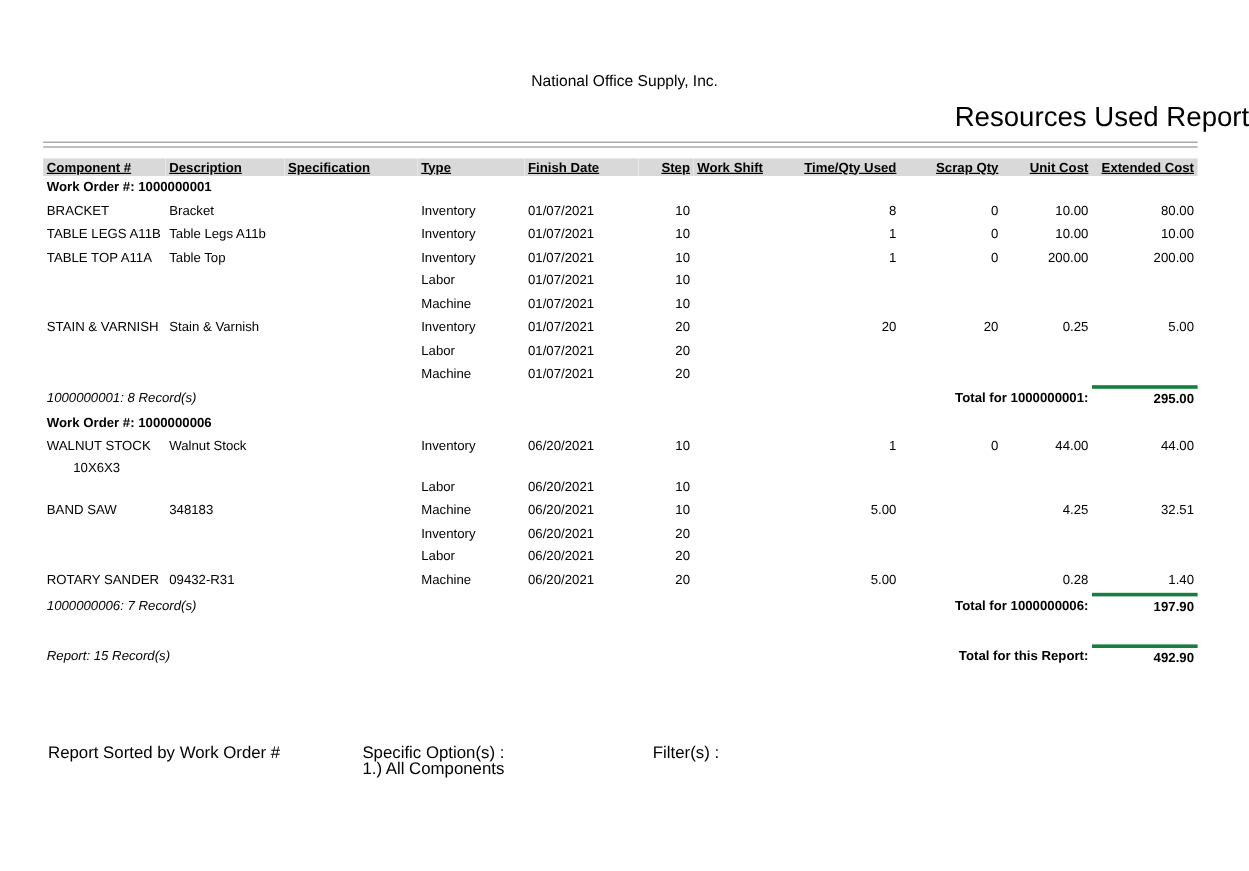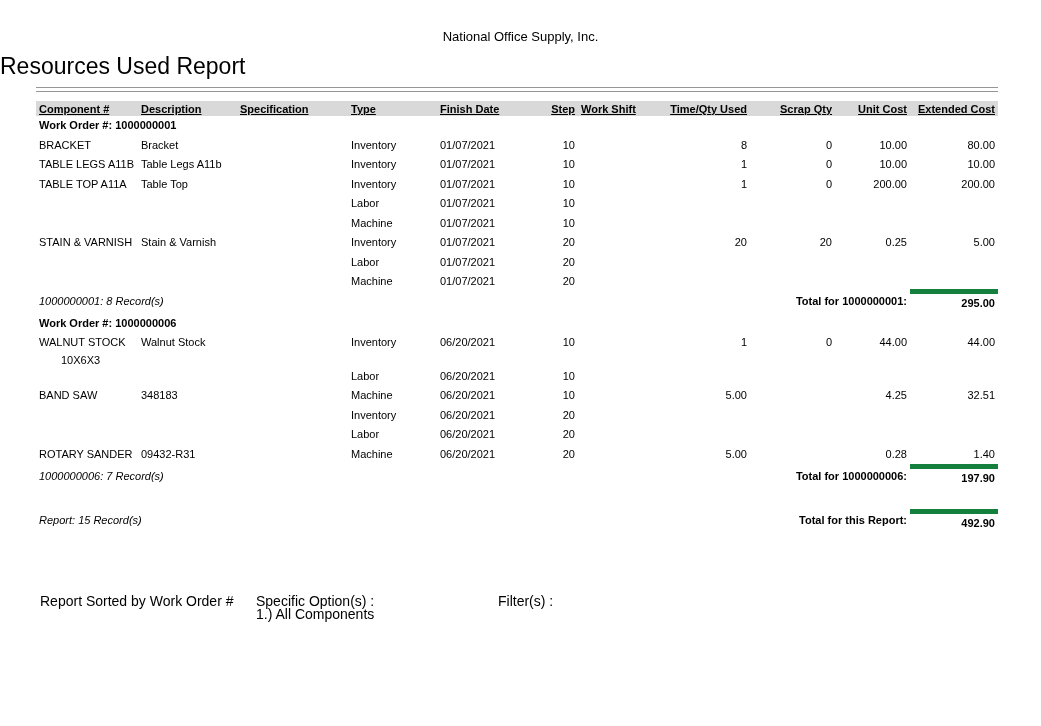--- a/index.html
+++ b/index.html
@@ -3,22 +3,22 @@
 <meta charset="utf-8">
 <style>
   html, body { margin: 0; padding: 0; background: #ffffff; }
   body {
     width: 1041px; height: 726px; overflow: hidden;
     font-family: "Liberation Sans", sans-serif;
     color: #000000;
   }
   .page { position: relative; width: 1041px; height: 726px; background: #fff; }
 
-  .company { padding-top: 30px; text-align: center; font-size: 13px; line-height: 14px; }
-  .title   { margin-top: 9px; text-align: left; font-size: 23px; line-height: 26px; }
+  .company { padding-top: 30px; text-align: center; font-size: 13px; line-height: 14px; margin-top: 31px; }
+  .title   { margin-top: 9px; text-align: right; font-size: 23px; line-height: 26px; }
 
   .rule-double {
     margin: 8px 43px 0 36px; height: 3px;
     border-top: 1px solid var(--rule, #969696);
     border-bottom: 1px solid var(--rule, #969696);
   }
 
   table.report {
     margin: 9px 0 0 36px; width: 962px;
     border-collapse: collapse; table-layout: fixed;
@@ -28,28 +28,28 @@
     background: var(--band, #d9d9d9);
     font-weight: bold; text-decoration: underline; text-align: left;
     height: 15px; vertical-align: middle; white-space: nowrap;
   }
   td { line-height: 19.5px; }
   .col-right { text-align: right; }
   tr.group-header td { font-weight: bold; }
   .wrap-line { line-height: 14px; margin-left: 22px; }
   td.records-note { font-style: italic; }
   td.total-label  { font-weight: bold; text-align: right; white-space: nowrap; }
-  td.total-value  { font-weight: bold; text-align: right; border-top: 5px solid #15803d; }
+  td.total-value  { font-weight: bold; text-align: right; border-top: 3px solid #15803d; }
   tr.spacer td { height: 20px; line-height: 20px; }
 
   .criteria { margin: 62px 0 0 40px; }
   .criteria-heading { font-size: 8px; font-weight: bold; }
   .criteria-row { display: flex; margin-top: 20px; font-size: 14px; line-height: 13px; }
   .criteria-sort { width: 216px; }
-  .criteria-options { width: 242px; }
+  .criteria-options { width: 242px; margin-left: 46px; }
 </style>
 </head>
 <body>
 
 <div class="page">
 
   <div class="company">National Office Supply, Inc.</div>
   <div class="title">Resources Used Report</div>
 
   <div class="rule-double"></div>

